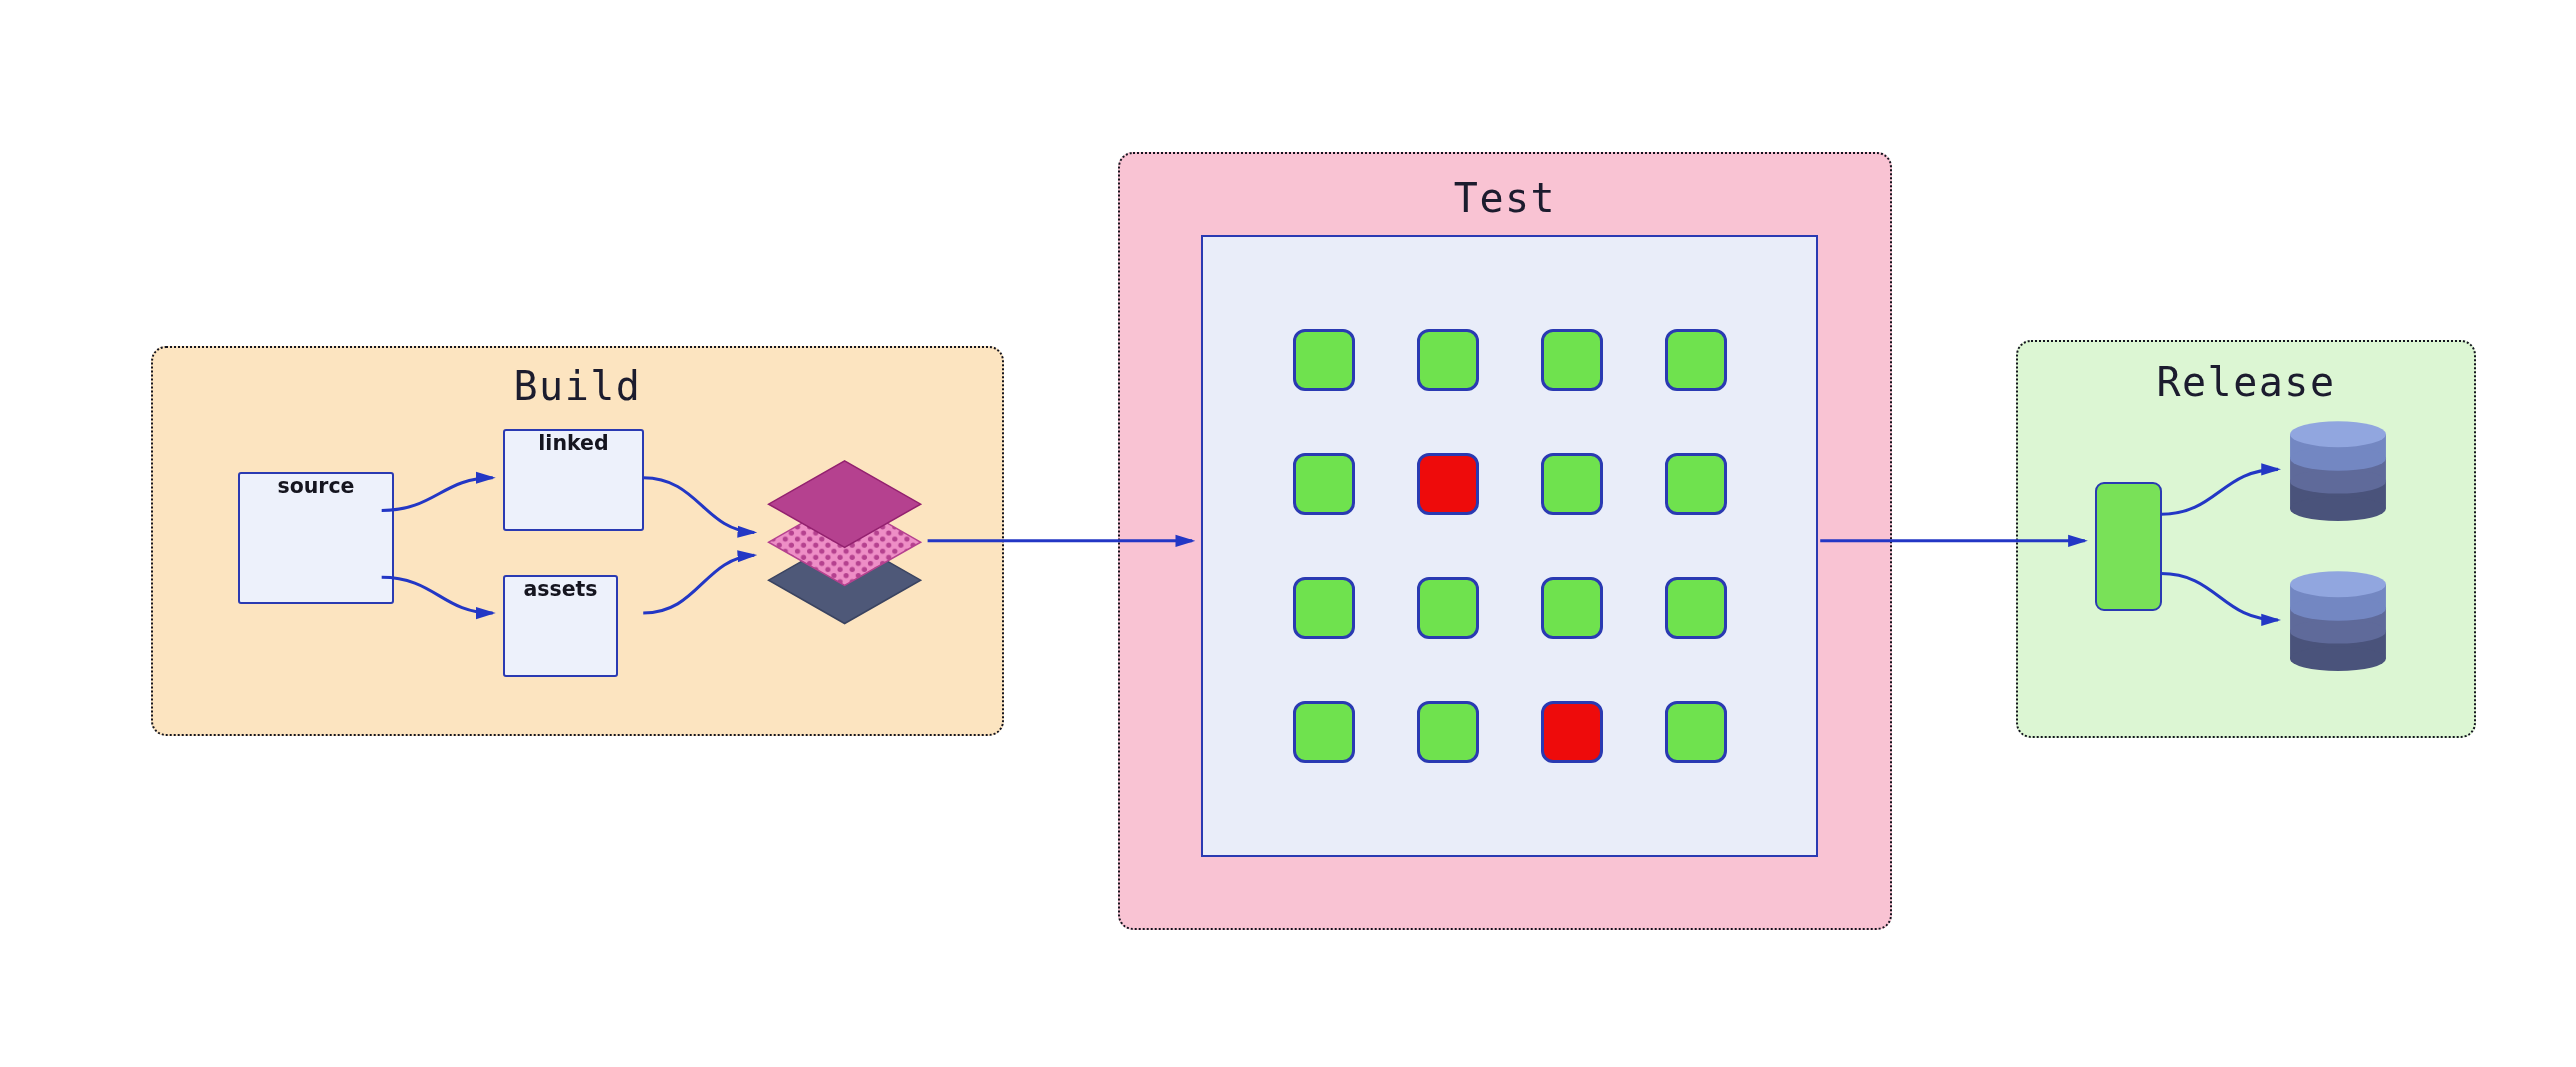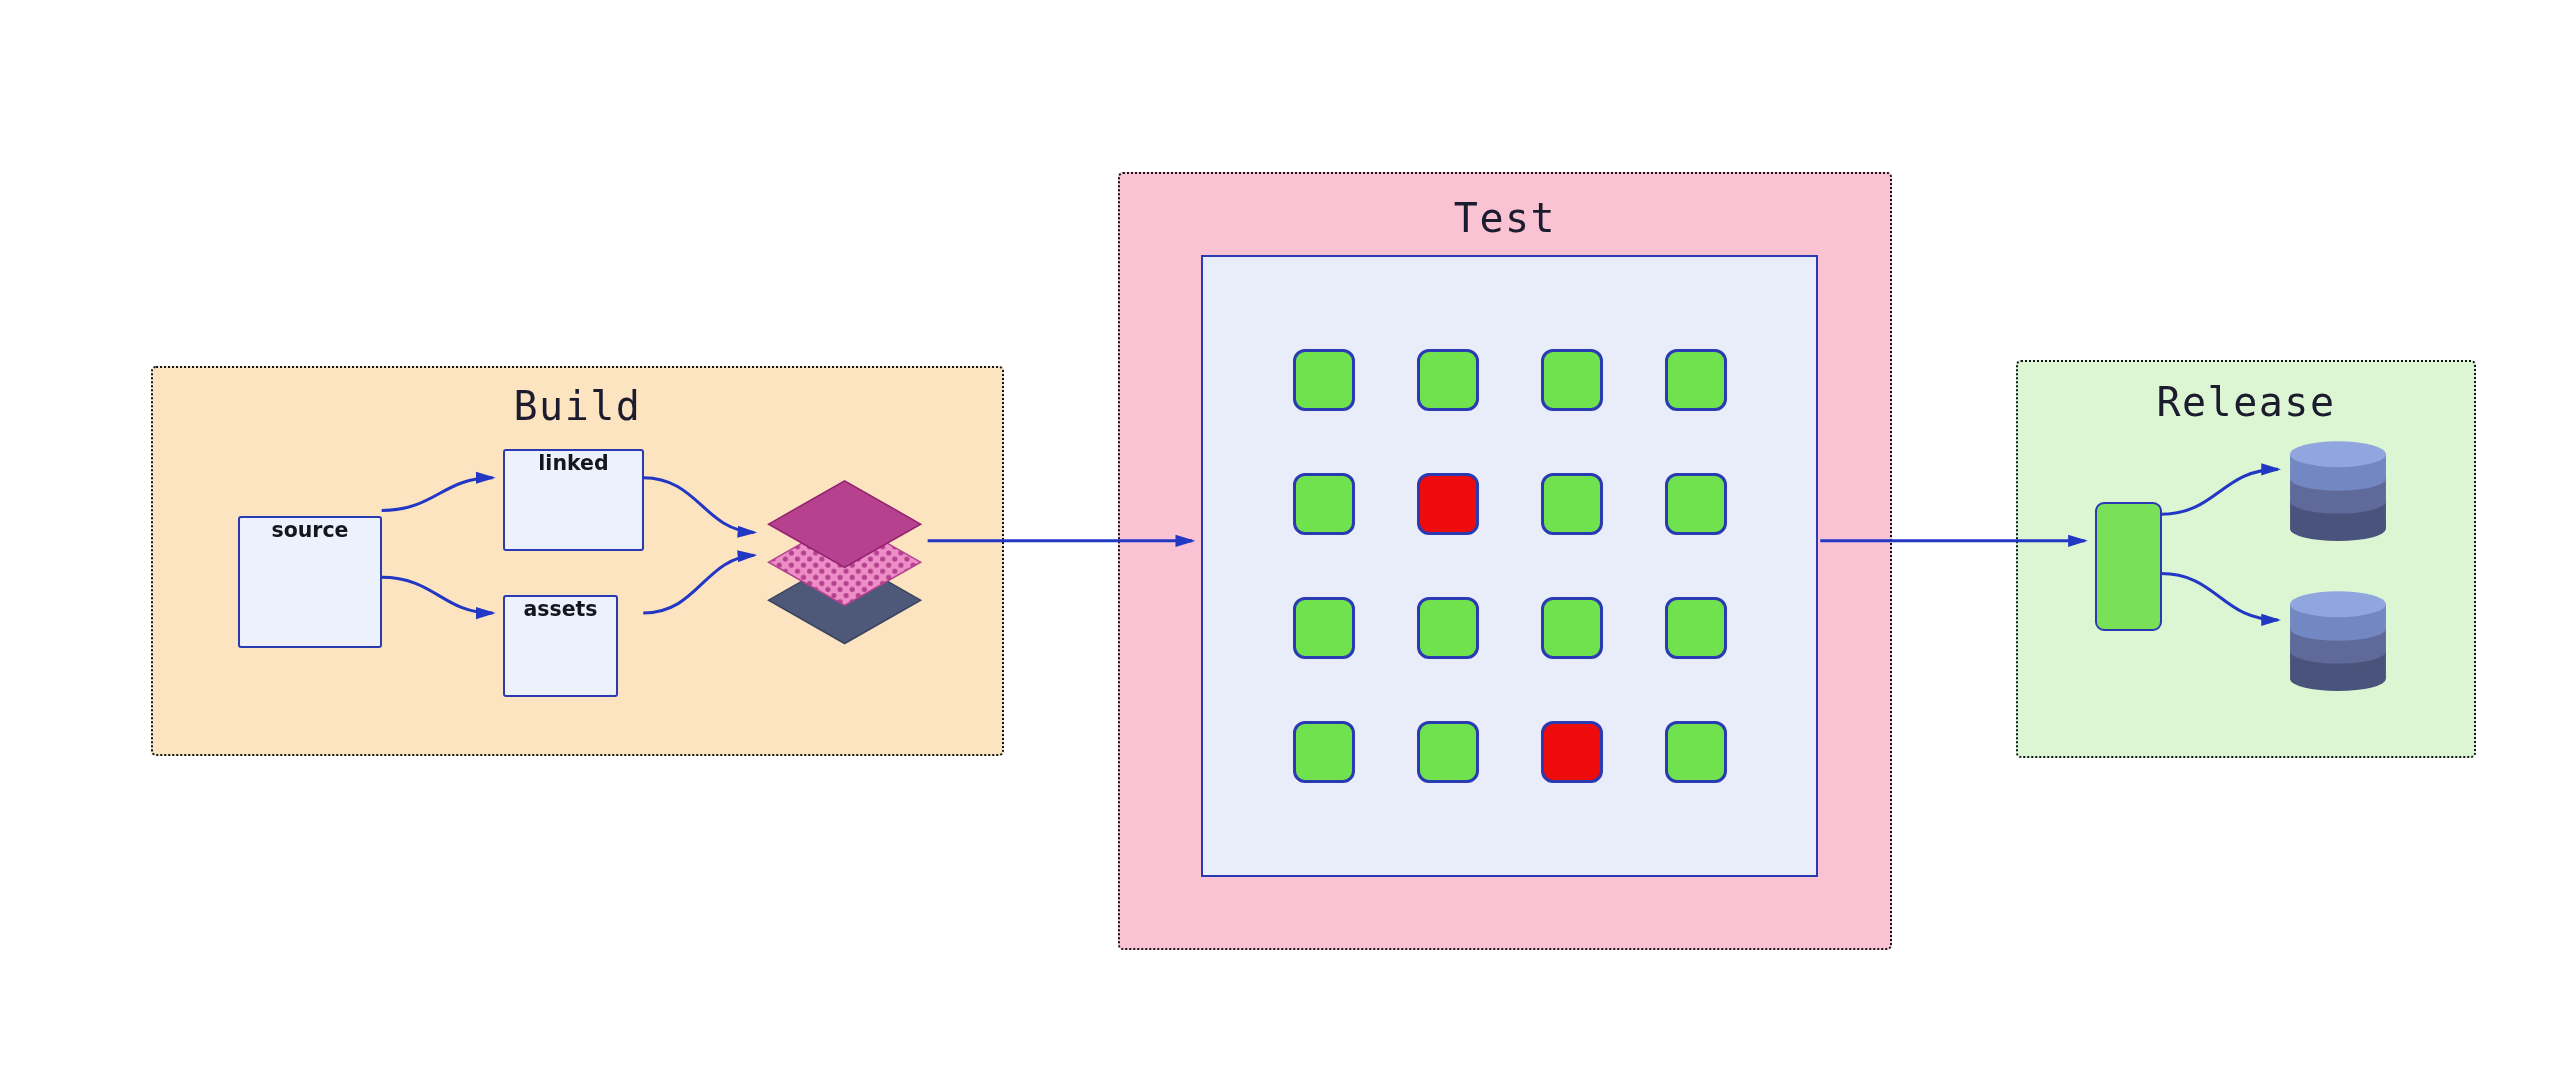--- a/index.html
+++ b/index.html
@@ -10,22 +10,21 @@
     position: relative;
     width: 2576px;
     height: 1068px;
     background: #ffffff;
     overflow: hidden;
   }
 
   .panel {
     position: absolute;
     border: 2.3px dotted #14141e;
-    border-radius: 5px;
-    margin-top: 20px;
+    border-radius: 15px;
   }
   .panel-title {
     position: absolute;
     left: 0; right: 0;
     text-align: center;
     font-family: "DejaVu Sans Mono", monospace;
     font-size: 40px;
     color: #1c1c2e;
     letter-spacing: 1.5px;
   }
@@ -43,21 +42,21 @@
     position: absolute;
     background: #edf1fb;
     border: 2.3px solid #2a3ab2;
     border-radius: 3px;
     display: flex;
     justify-content: center;
     font-weight: bold;
     font-size: 20.5px;
     color: #15151f;
   }
-  .node-source { left: 85px; top: 148px; width: 144px; height: 132px; }
+  .node-source { left: 85px; top: 124px; width: 156px; height: 132px; }
   .node-linked { left: 350px; top: 81px; width: 141px; height: 102px; }
   .node-assets { left: 350px; top: 227px; width: 115px; height: 102px; }
 
   .stack-icon {
     position: absolute;
     left: 611px; top: 109px;
     width: 162px; height: 184px;
   }
 
   

